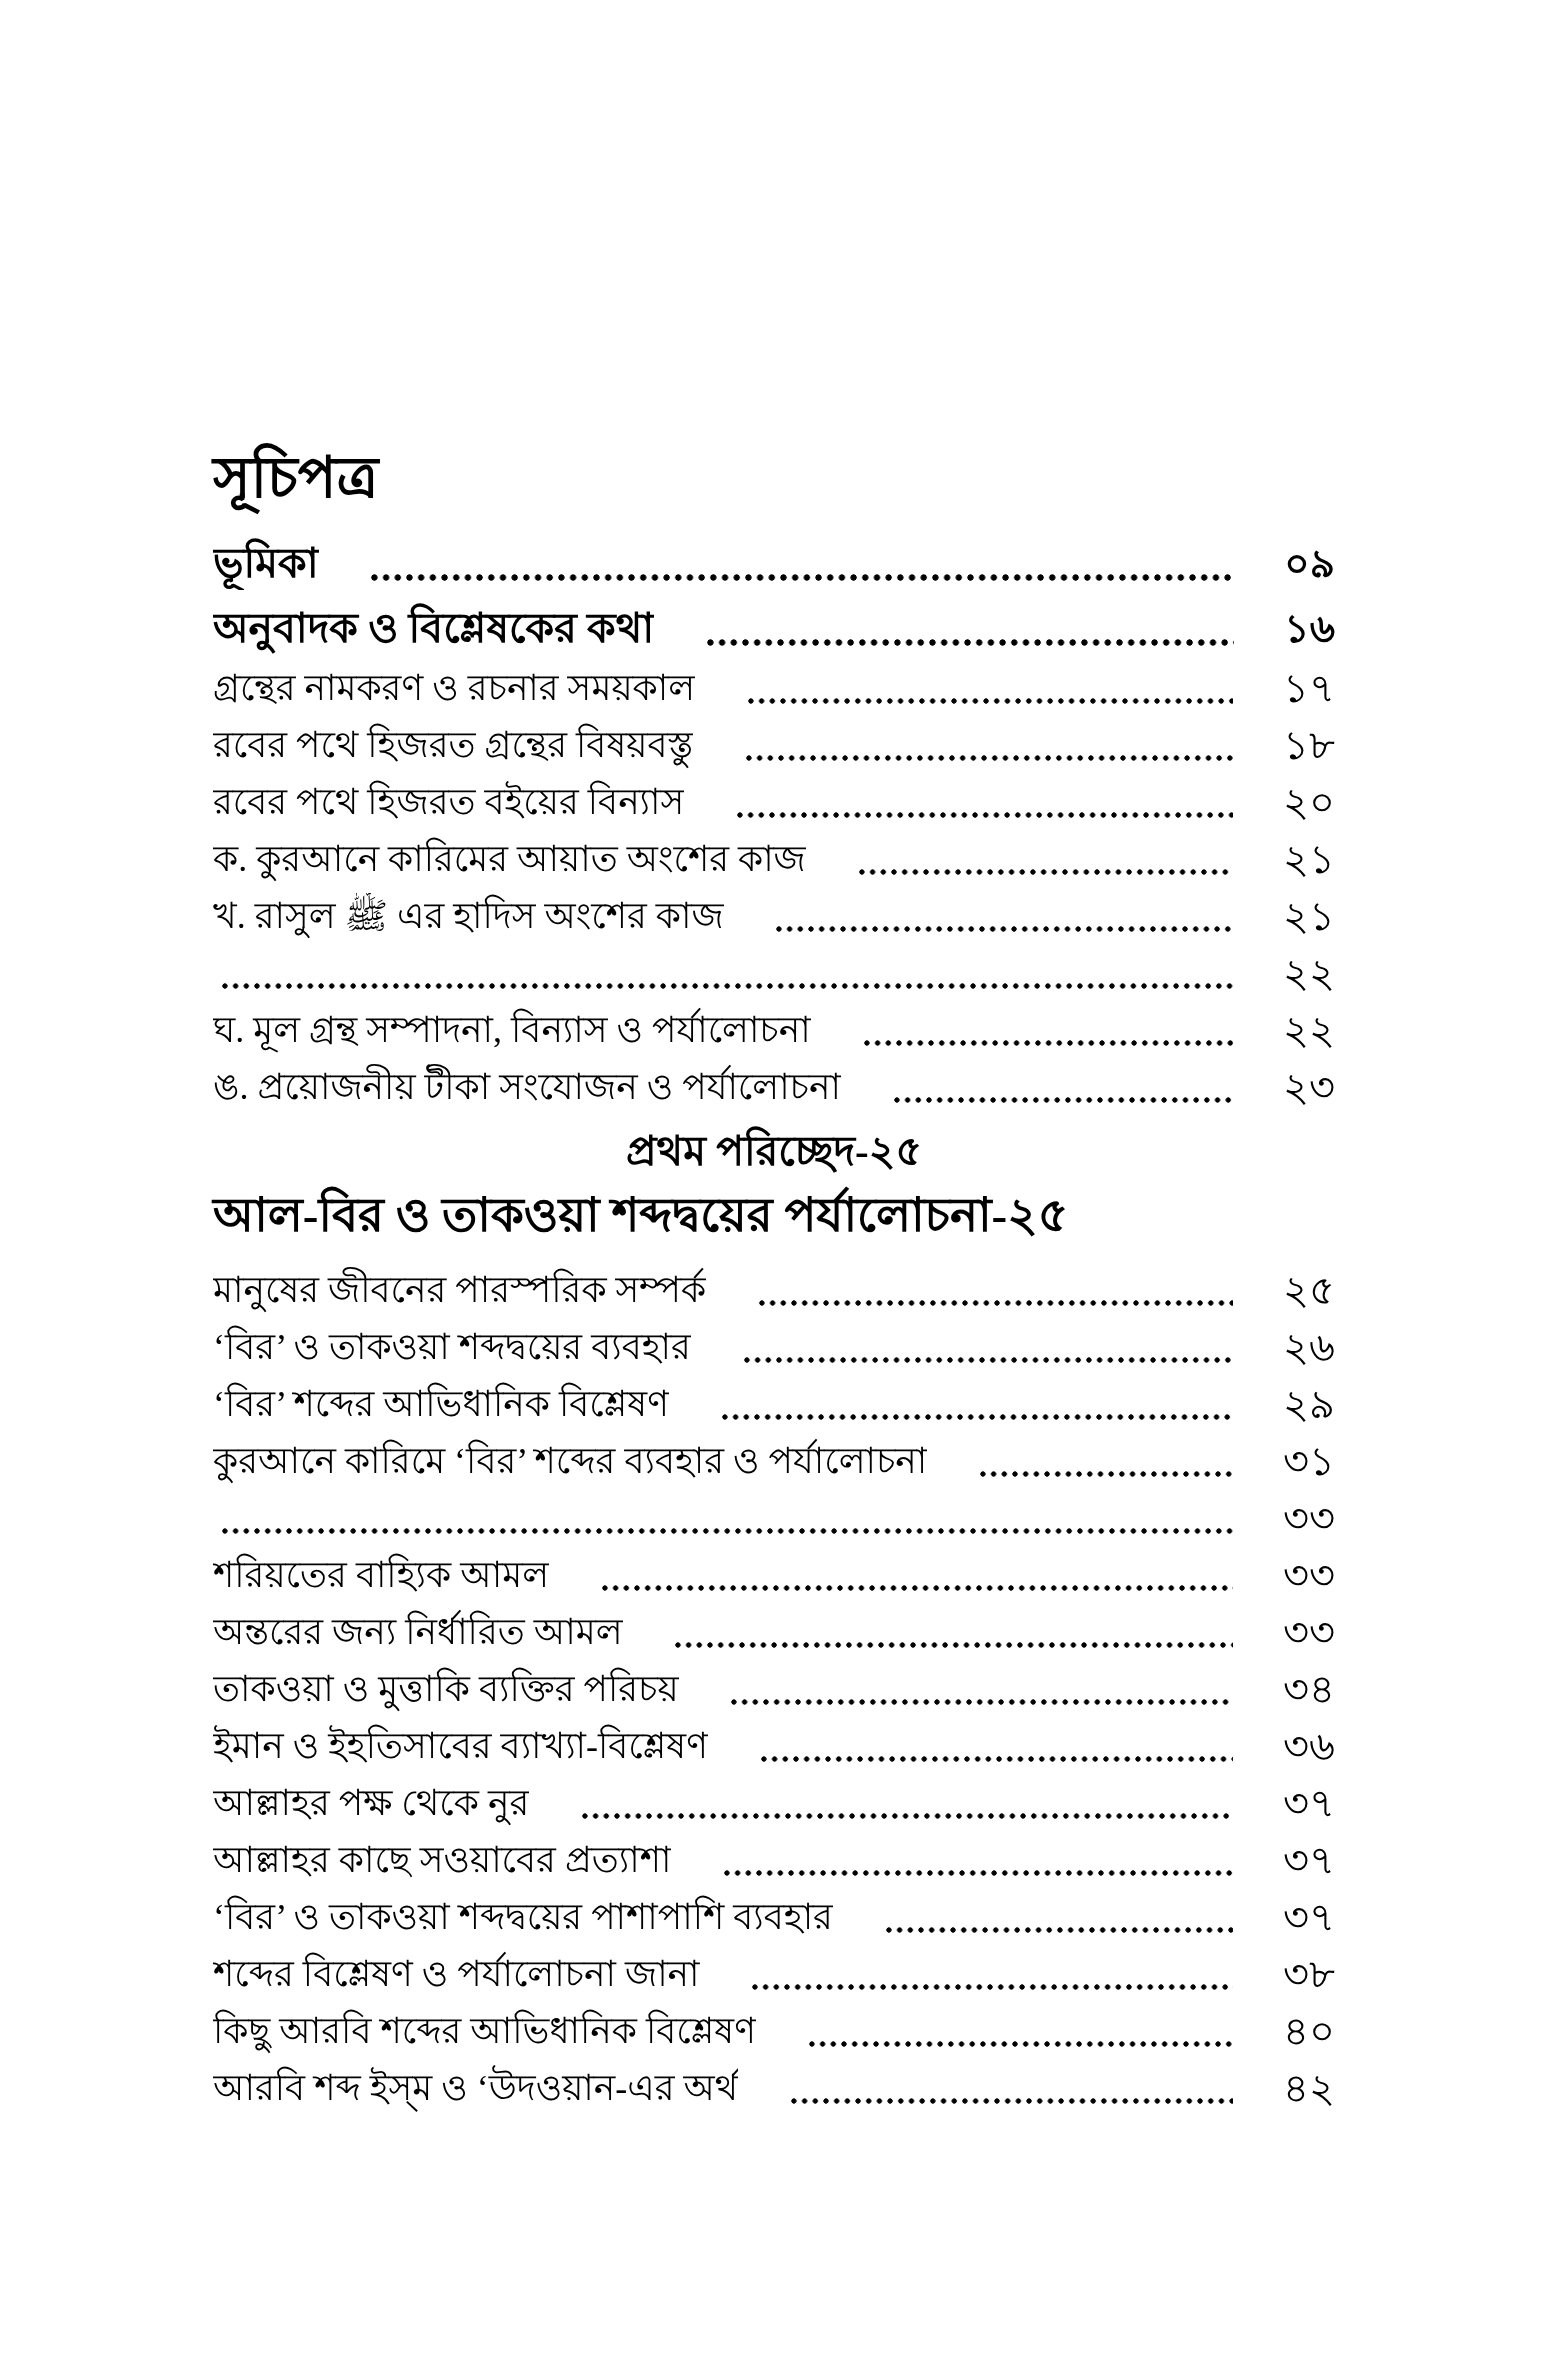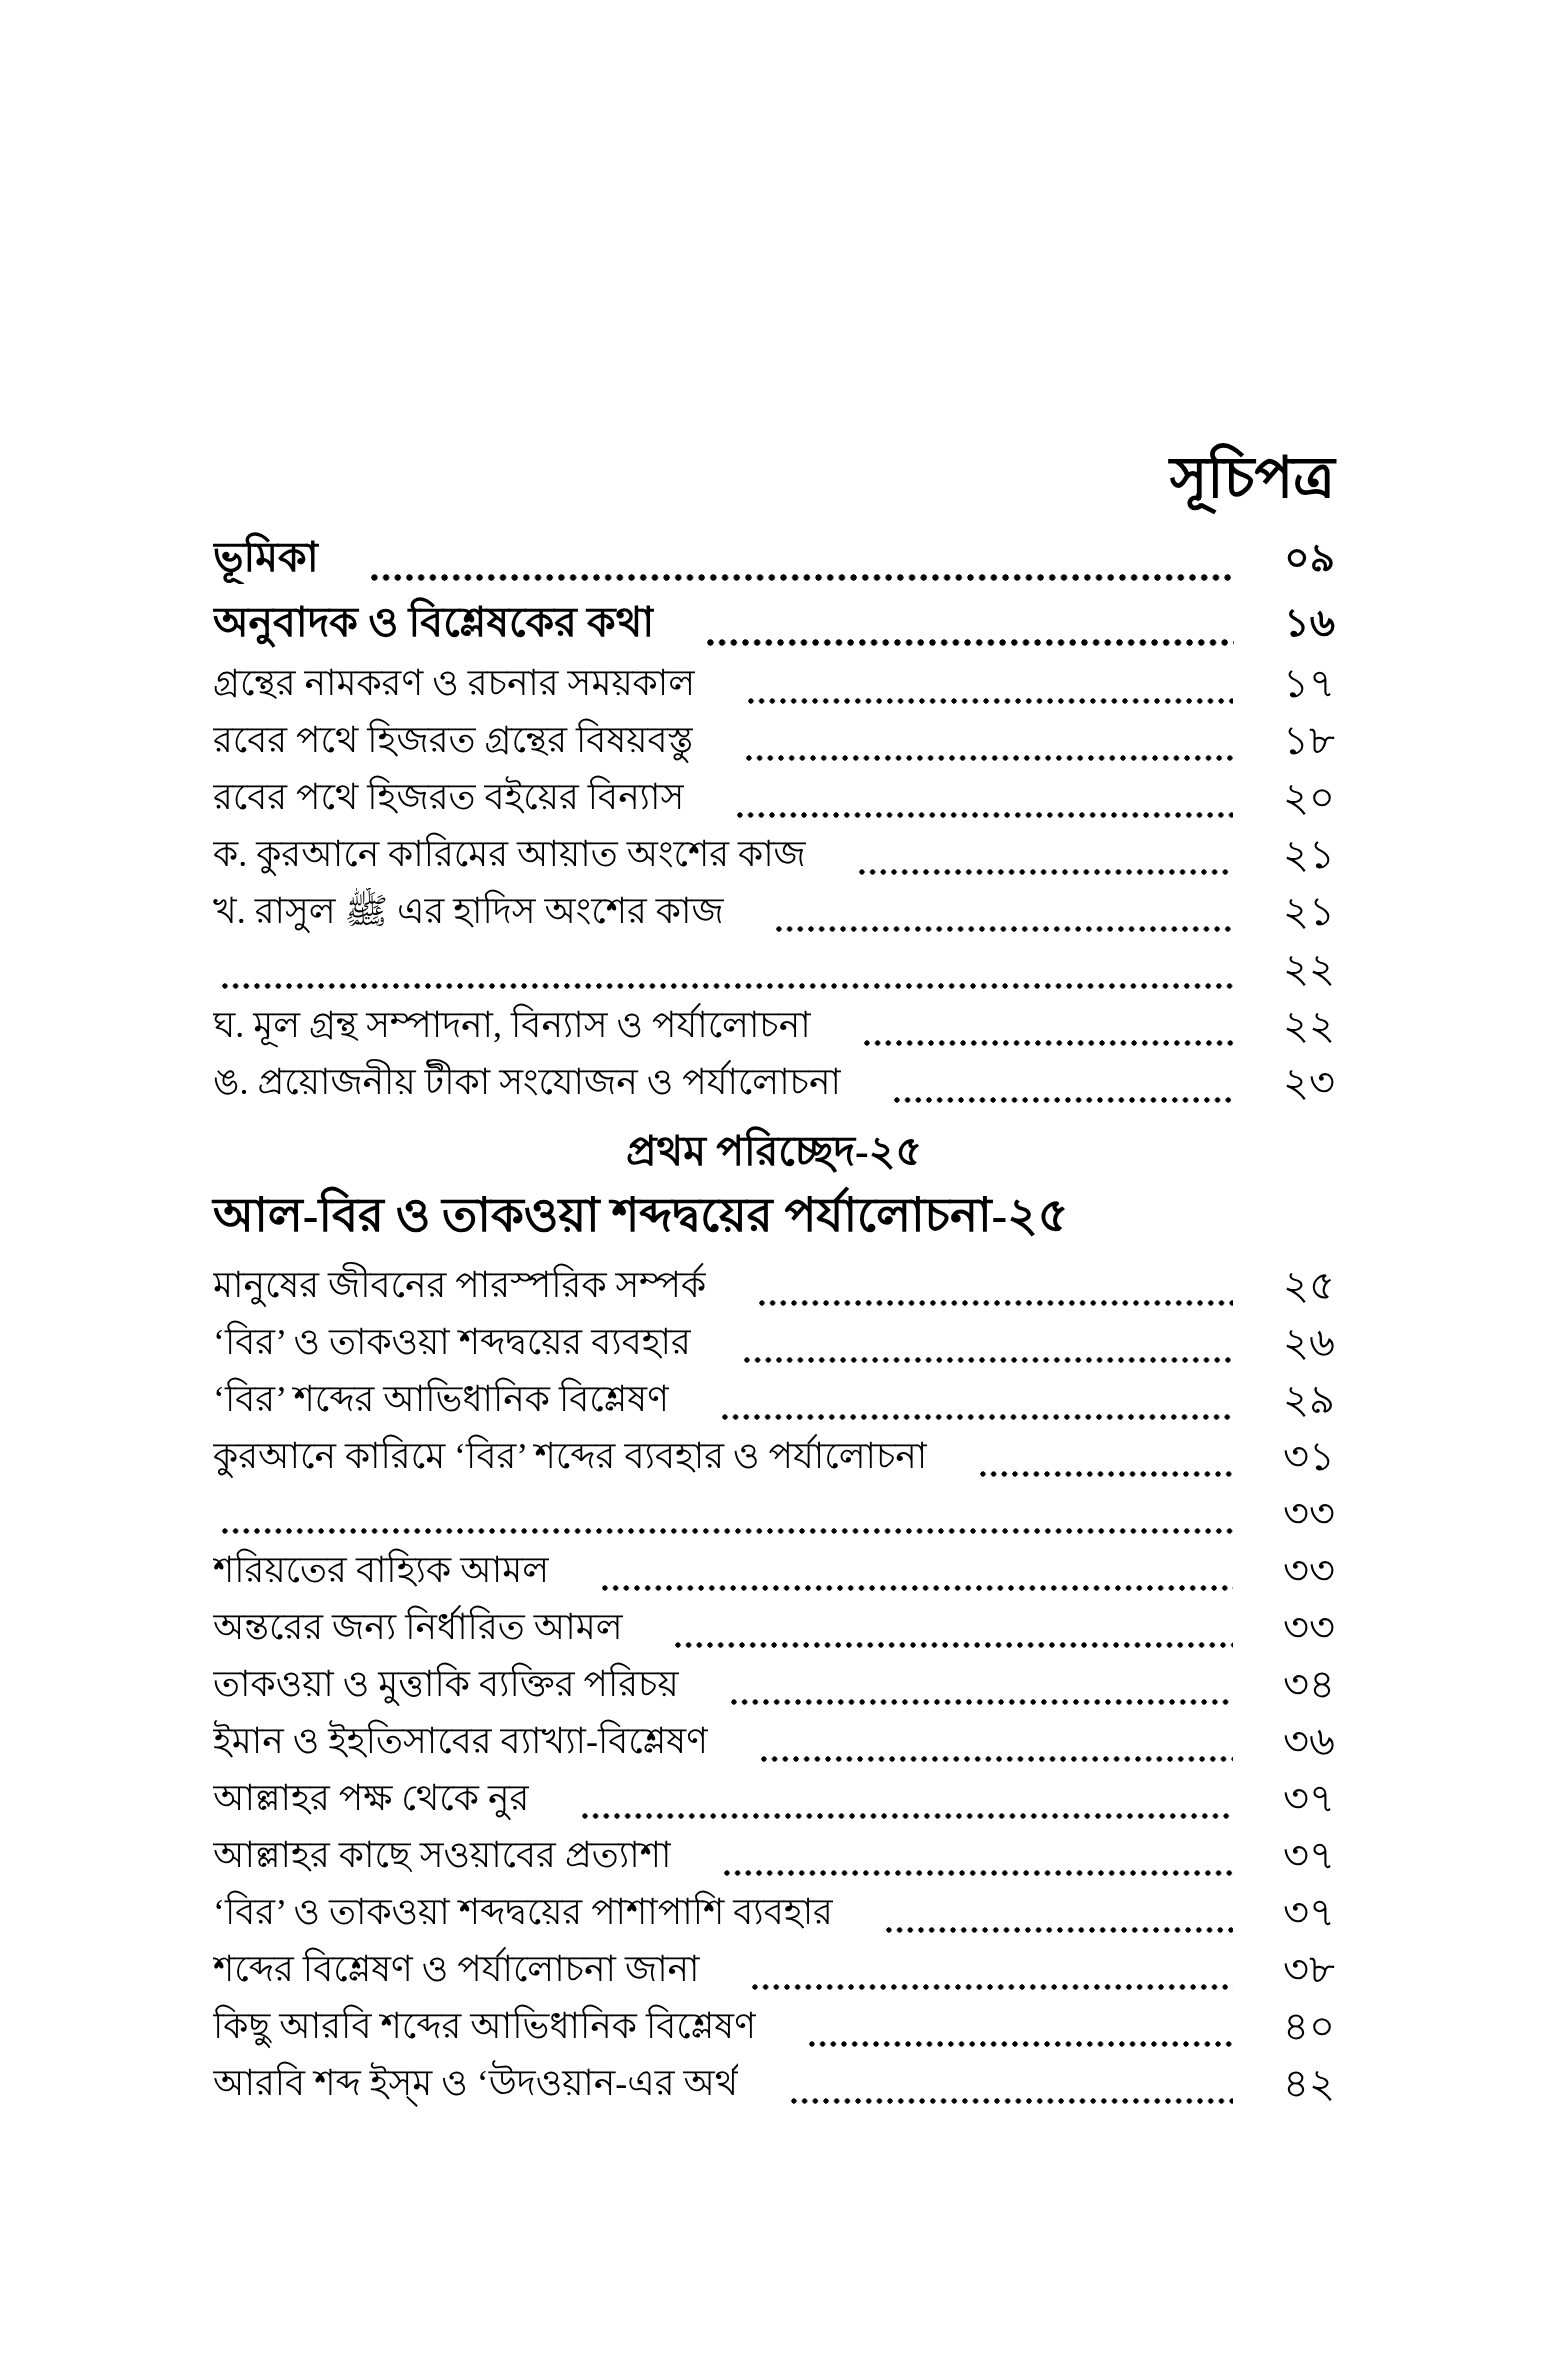--- a/index.html
+++ b/index.html
@@ -15,29 +15,29 @@
     background: #ffffff;
     overflow: hidden;
   }
   .content {
     position: absolute;
     left: 213px;
     top: 441px;
     width: 1122px;
   }
   .title {
-    text-align: right;
+    text-align: left;
     font-size: 57px;
     font-weight: 700;
     line-height: 74px;
     margin: 0 0 9.8px 0;
   }
   .toc-row {
     display: flex;
-    align-items: center;
+    align-items: flex-end;
     height: 57px;
     font-size: 36px;
     line-height: 47px;
     gap: 44px;
   }
   .toc-row.bold {
     font-weight: 700;
     font-size: 41px;
     height: 65px;
     line-height: 53px;

